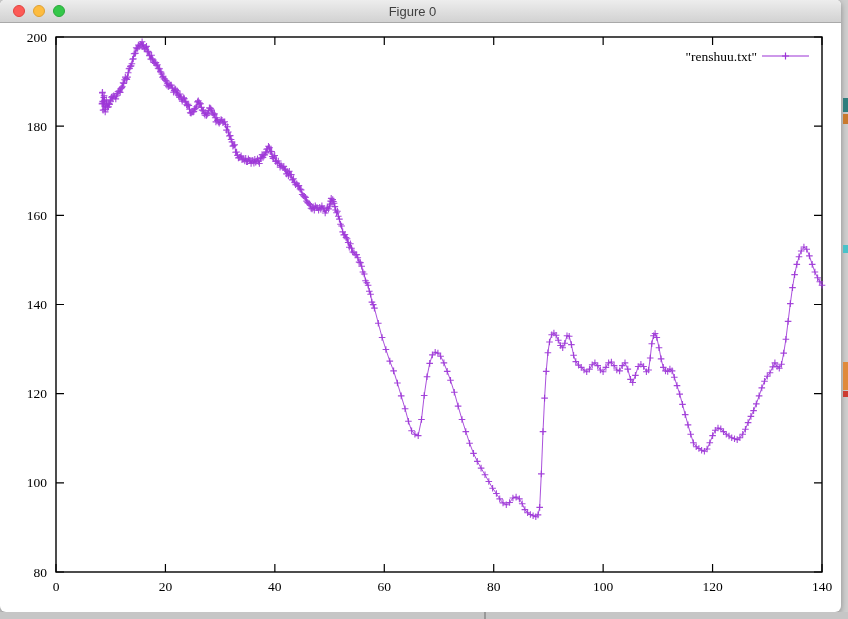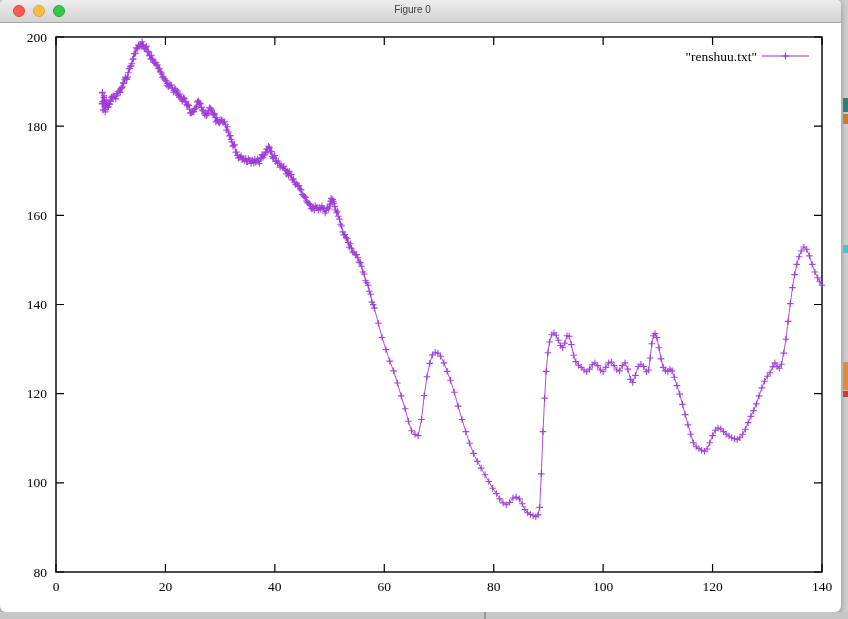--- a/index.html
+++ b/index.html
@@ -15,21 +15,21 @@
     box-shadow:0 2px 6px rgba(0,0,0,0.35);
   }
   .titlebar{
     position:relative;height:22px;
     background:linear-gradient(#ededed,#d2d2d2);
     border-bottom:1px solid #a9a9a9;
     border-radius:5px 5px 0 0;
   }
   .titlebar .title{
     position:absolute;left:0;right:16px;top:4px;text-align:center;
-    font-size:10px;color:#3f3f3f;
+    font-size:13px;color:#3f3f3f;
   }
   .lights{position:absolute;left:13px;top:5px;display:flex;gap:8px;}
   .light{width:12px;height:12px;border-radius:50%;display:inline-block;box-sizing:border-box;}
   .light.red{background:#fc5b57;border:1px solid #e2433f;}
   .light.yellow{background:#fdbc40;border:1px solid #dfa133;}
   .light.green{background:#34c749;border:1px solid #2aa93c;}
   .canvas-wrap{position:absolute;left:0;top:22px;width:841px;height:590px;}
   svg{display:block;}
   .bottom-strip{position:absolute;left:0;top:612px;width:848px;height:7px;background:#c6c6c6;}
   .strip-line{position:absolute;left:484px;top:612px;width:2px;height:7px;background:#989898;}

